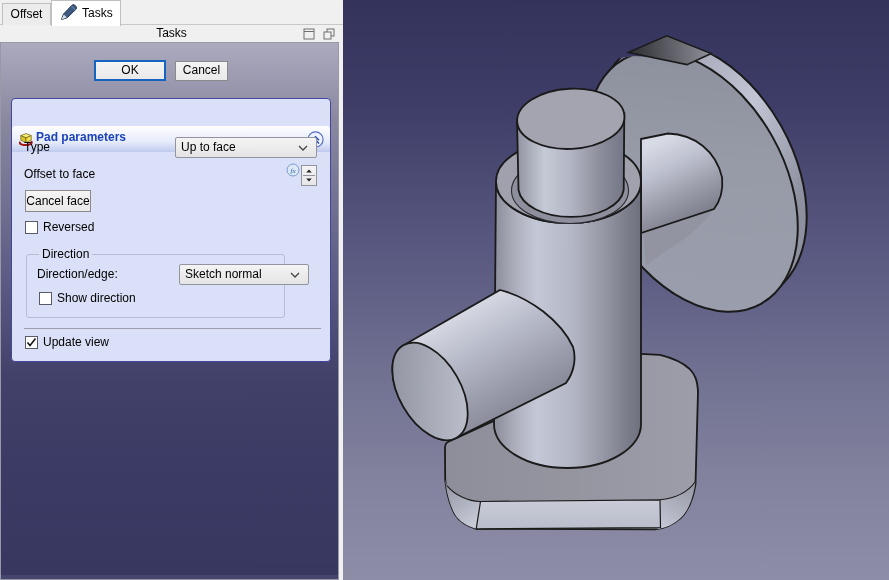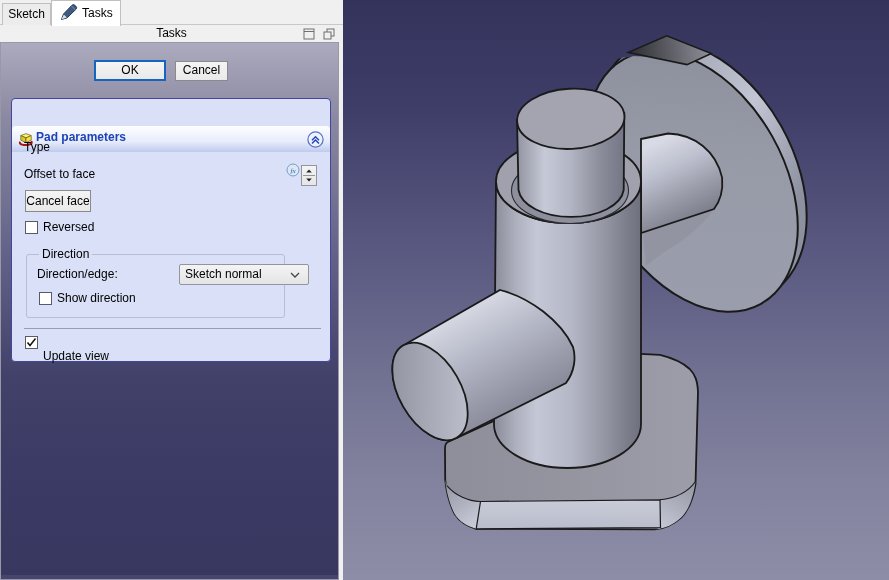--- a/index.html
+++ b/index.html
@@ -35,21 +35,21 @@
 #grpDir { position:absolute; left:14px; top:155px; width:259px; height:64px; border:1px solid #b9bdd3; border-radius:3px; }
 #grpLegend { position:absolute; left:12px; top:-7px; background:#d9e0f7; padding:0 3px; }
 #sep { position:absolute; left:12px; top:229px; width:297px; height:1px; background:#9c9cae; }
 #chevDown1 { position:absolute; right:8px; top:7px; }
 svg { display:block; }
 </style>
 </head>
 <body>
 <div id="panel">
   <div id="tabbar">
-    <div class="tab" id="tabModel">Sketch</div>
+    <div class="tab" id="tabModel">Offset</div>
     <div class="tab" id="tabTasks">Tasks</div>
     <svg id="penIcon" width="20" height="19" style="position:absolute;left:59px;top:3px;z-index:3">
       <g transform="translate(1,0)">
         <path d="M1.5,16.5 L3.5,11 L12,2.2 Q13.5,0.8 15.5,2.8 Q17.5,4.8 16,6.2 L7.2,14.8 L1.5,16.5 Z" fill="#3e5a80" stroke="#233750" stroke-width="1"></path>
         <path d="M1.5,16.5 L3.8,11.5 L6.8,14.4 Z" fill="#d8dfe8"></path>
         <path d="M11.5,3 L15.3,6.8" stroke="#5f7fa5" stroke-width="1.2" fill="none"></path>
       </g>
     </svg>
   </div>
   <div id="taskTitle">Tasks</div>
@@ -70,20 +70,25 @@
           <path d="M2.8,4.6 L8,6.9 L8,11.6 L2.8,9.2 Z" fill="#d8c830" stroke="#6a5a10" stroke-width="0.7"></path>
           <path d="M13.2,4.6 L8,6.9 L8,11.6 L13.2,9.2 Z" fill="#f0e24a" stroke="#6a5a10" stroke-width="0.7"></path>
         </svg>
         <div id="padtitle">Pad parameters</div>
         <svg id="collapse" width="17" height="17">
           <circle cx="8.5" cy="8.5" r="7.6" fill="#eef2fe" stroke="#5470c4" stroke-width="1.2"></circle>
           <path d="M5,9.3 L8.5,5.8 L12,9.3 M5,12.6 L8.5,9.1 L12,12.6" fill="none" stroke="#1c43b8" stroke-width="1.4"></path>
         </svg>
       </div>
       <div class="lbl" style="left:12px;top:41px">Type</div>
+      <div class="combo" style="left:163px;top:38px;width:142px;height:21px">Up to face
+        <svg id="chevDown1" width="10" height="6">
+            <path d="M1,1 L5,5 L9,1" fill="none" stroke="#444" stroke-width="1.3"></path>
+          </svg>
+      </div>
       <div class="lbl" style="left:12px;top:68px">Offset to face</div>
       <svg style="position:absolute;left:274px;top:64px" width="14" height="14">
         <circle cx="7" cy="7" r="6" fill="#dce8f6" stroke="#7a9cc9" stroke-width="1"></circle>
         <text x="7" y="9.5" font-size="7" font-style="italic" fill="#3060a0" text-anchor="middle" font-family="Liberation Serif">fx</text>
       </svg>
       <div style="position:absolute;left:289px;top:66px;width:16px;height:21px;border:1px solid #94949e;background:linear-gradient(#f4f4f4,#e6e6e8)">
         <svg width="14" height="19">
           <path d="M7,3.5 L9.8,6.5 L4.2,6.5 Z" fill="#222"></path>
           <line x1="1" y1="9.5" x2="13" y2="9.5" stroke="#94949e"></line>
           <path d="M7,15.5 L9.8,12.5 L4.2,12.5 Z" fill="#222"></path>
@@ -102,21 +107,21 @@
         </div>
         <div class="cb" style="left:12px;top:37px"></div>
         <div class="lbl" style="left:30px;top:36px">Show direction</div>
       </div>
       <div id="sep"></div>
       <div class="cb" style="left:13px;top:237px">
         <svg width="11" height="11" style="position:absolute;left:0;top:0">
             <path d="M1.5,5.5 L4,8.5 L9.5,1.5" fill="none" stroke="#111" stroke-width="1.5"></path>
           </svg>
       </div>
-      <div class="lbl" style="left:31px;top:250px">Update view</div>
+      <div class="lbl" style="left:31px;top:236px">Update view</div>
     </div>
   </div>
   <div style="position:absolute;left:1px;bottom:1px;width:337px;height:4px;background:#45456e"></div>
   <div id="gutter"></div>
 </div>
 <svg id="vp" width="546" height="580" viewBox="343 0 546 580" style="position:absolute;left:343px;top:0">
 <defs>
   <linearGradient id="bgGrad" x1="0" y1="0" x2="0" y2="580" gradientUnits="userSpaceOnUse">
     <stop offset="0" stop-color="#33335c"></stop>
         <stop offset="0.18" stop-color="#3d3d67"></stop>

